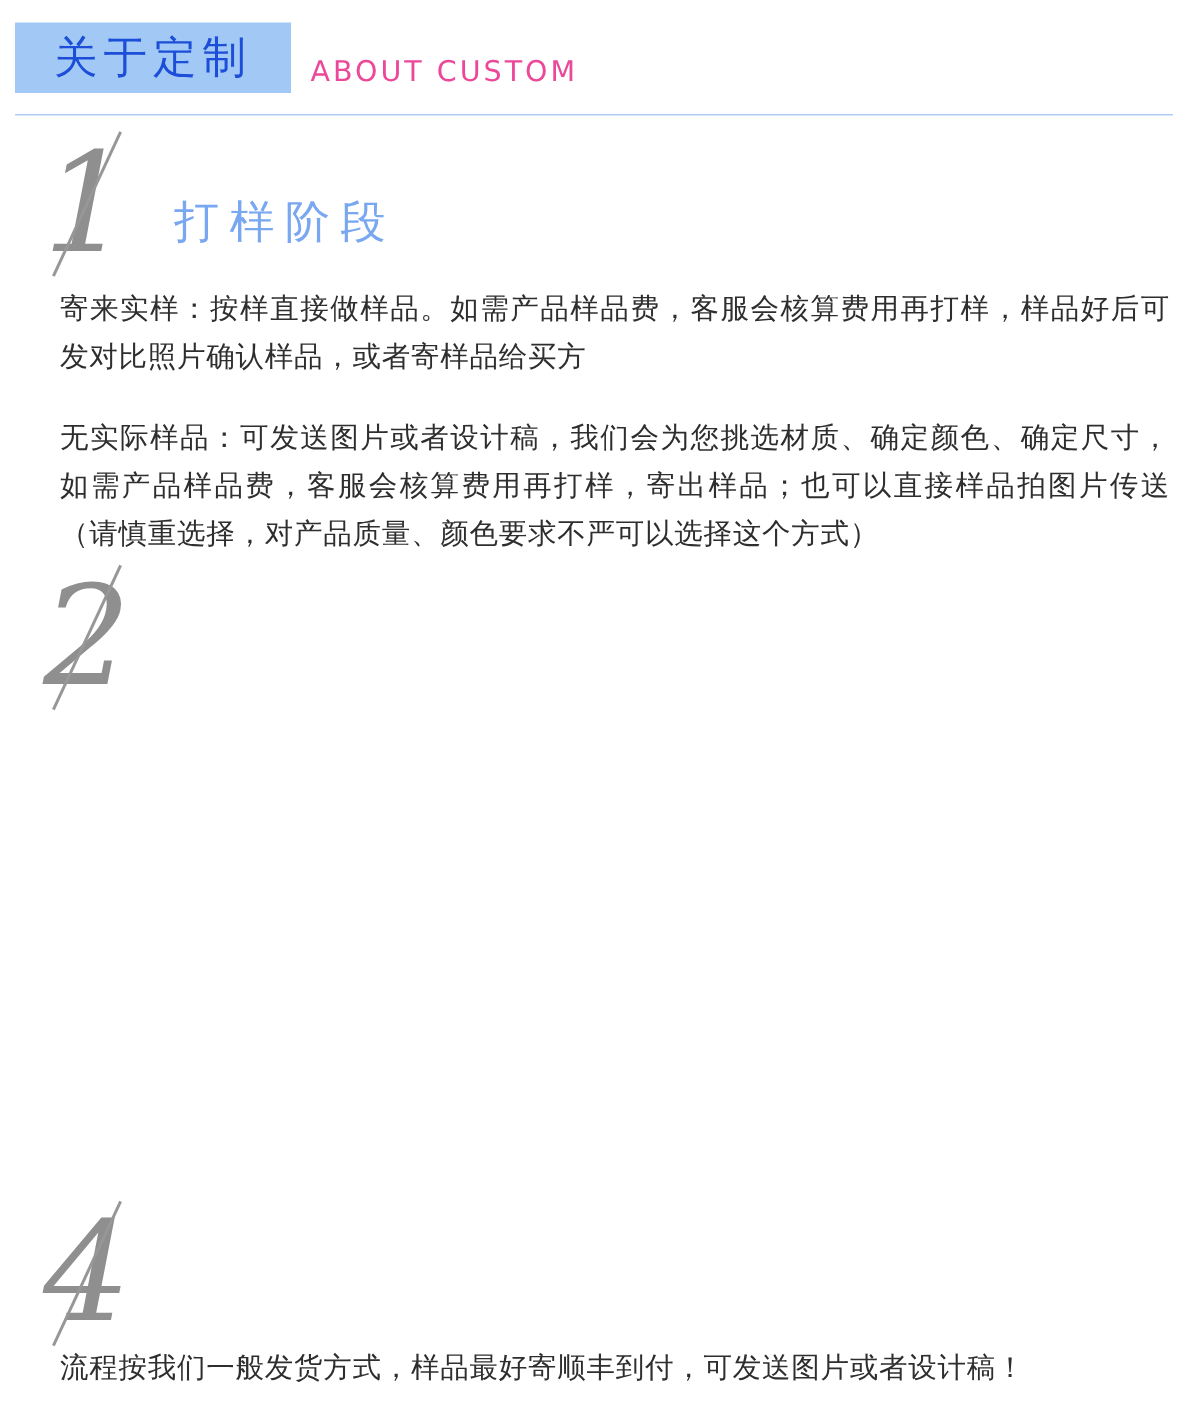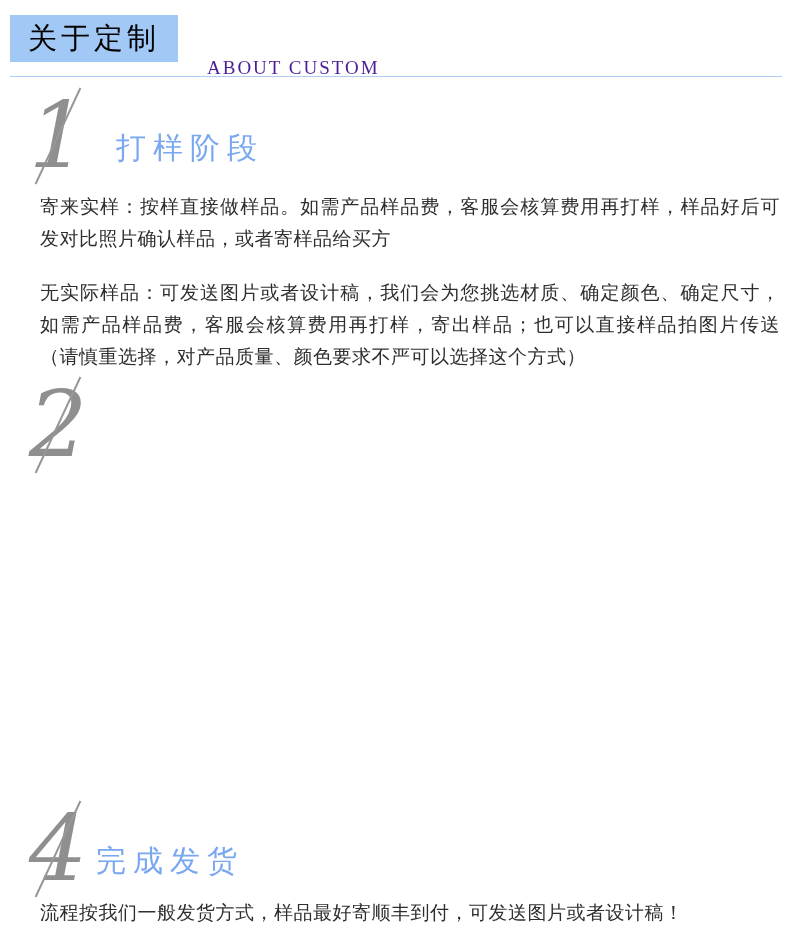--- a/index.html
+++ b/index.html
@@ -6,31 +6,30 @@
   .page {
     position:relative;
     width:790px; height:948px;
     background:#ffffff;
     overflow:hidden;
     font-family:"DejaVu Sans","Liberation Sans",sans-serif;
   }
   
   .title-box {
     position:absolute; left:10px; top:15px;
-    width:168px; height:47px;
+    width:184px; height:47px;
     background:#a2c9f6;
-    color:#000000;
+    color:#1d4ed8;
     font-size:29px; letter-spacing:4px;
     display:flex; align-items:center; justify-content:center;
   }
   .subtitle {
-    position:absolute; left:207px; top:57px;
+    position:absolute; left:207px; top:37px;
     font-size:19px; letter-spacing:2px;
-    color:#4c1d95;
-    font-family:Liberation Serif, serif;
+    color:#ec4899;
   }
   .top-rule {
     position:absolute; left:10px; top:76px;
     width:772px; height:1px;
     background:#aecdf2;
   }
   
   .sec-head {
     position:absolute; left:26px;
     height:82px;
@@ -99,17 +98,16 @@
   <div class="para p1a">寄来实样：按样直接做样品。如需产品样品费，客服会核算费用再打样，样品好后可发对比照片确认样品，或者寄样品给买方</div>
   <div class="para p1b">无实际样品：可发送图片或者设计稿，我们会为您挑选材质、确定颜色、确定尺寸，如需产品样品费，客服会核算费用再打样，寄出样品；也可以直接样品拍图片传送（请慎重选择，对产品质量、颜色要求不严可以选择这个方式）</div>
 
   <div class="sec-head sec2">
     <span class="numeral"><span>2</span><span class="slash"></span></span>
   </div>
 
 
   <div class="sec-head sec4">
     <span class="numeral"><span>4</span><span class="slash"></span></span>
-    <span class="sec-title">完成发货</span>
   </div>
   <div class="para p4a">流程按我们一般发货方式，样品最好寄顺丰到付，可发送图片或者设计稿！</div>
 
 </div>
 
 </body></html>

